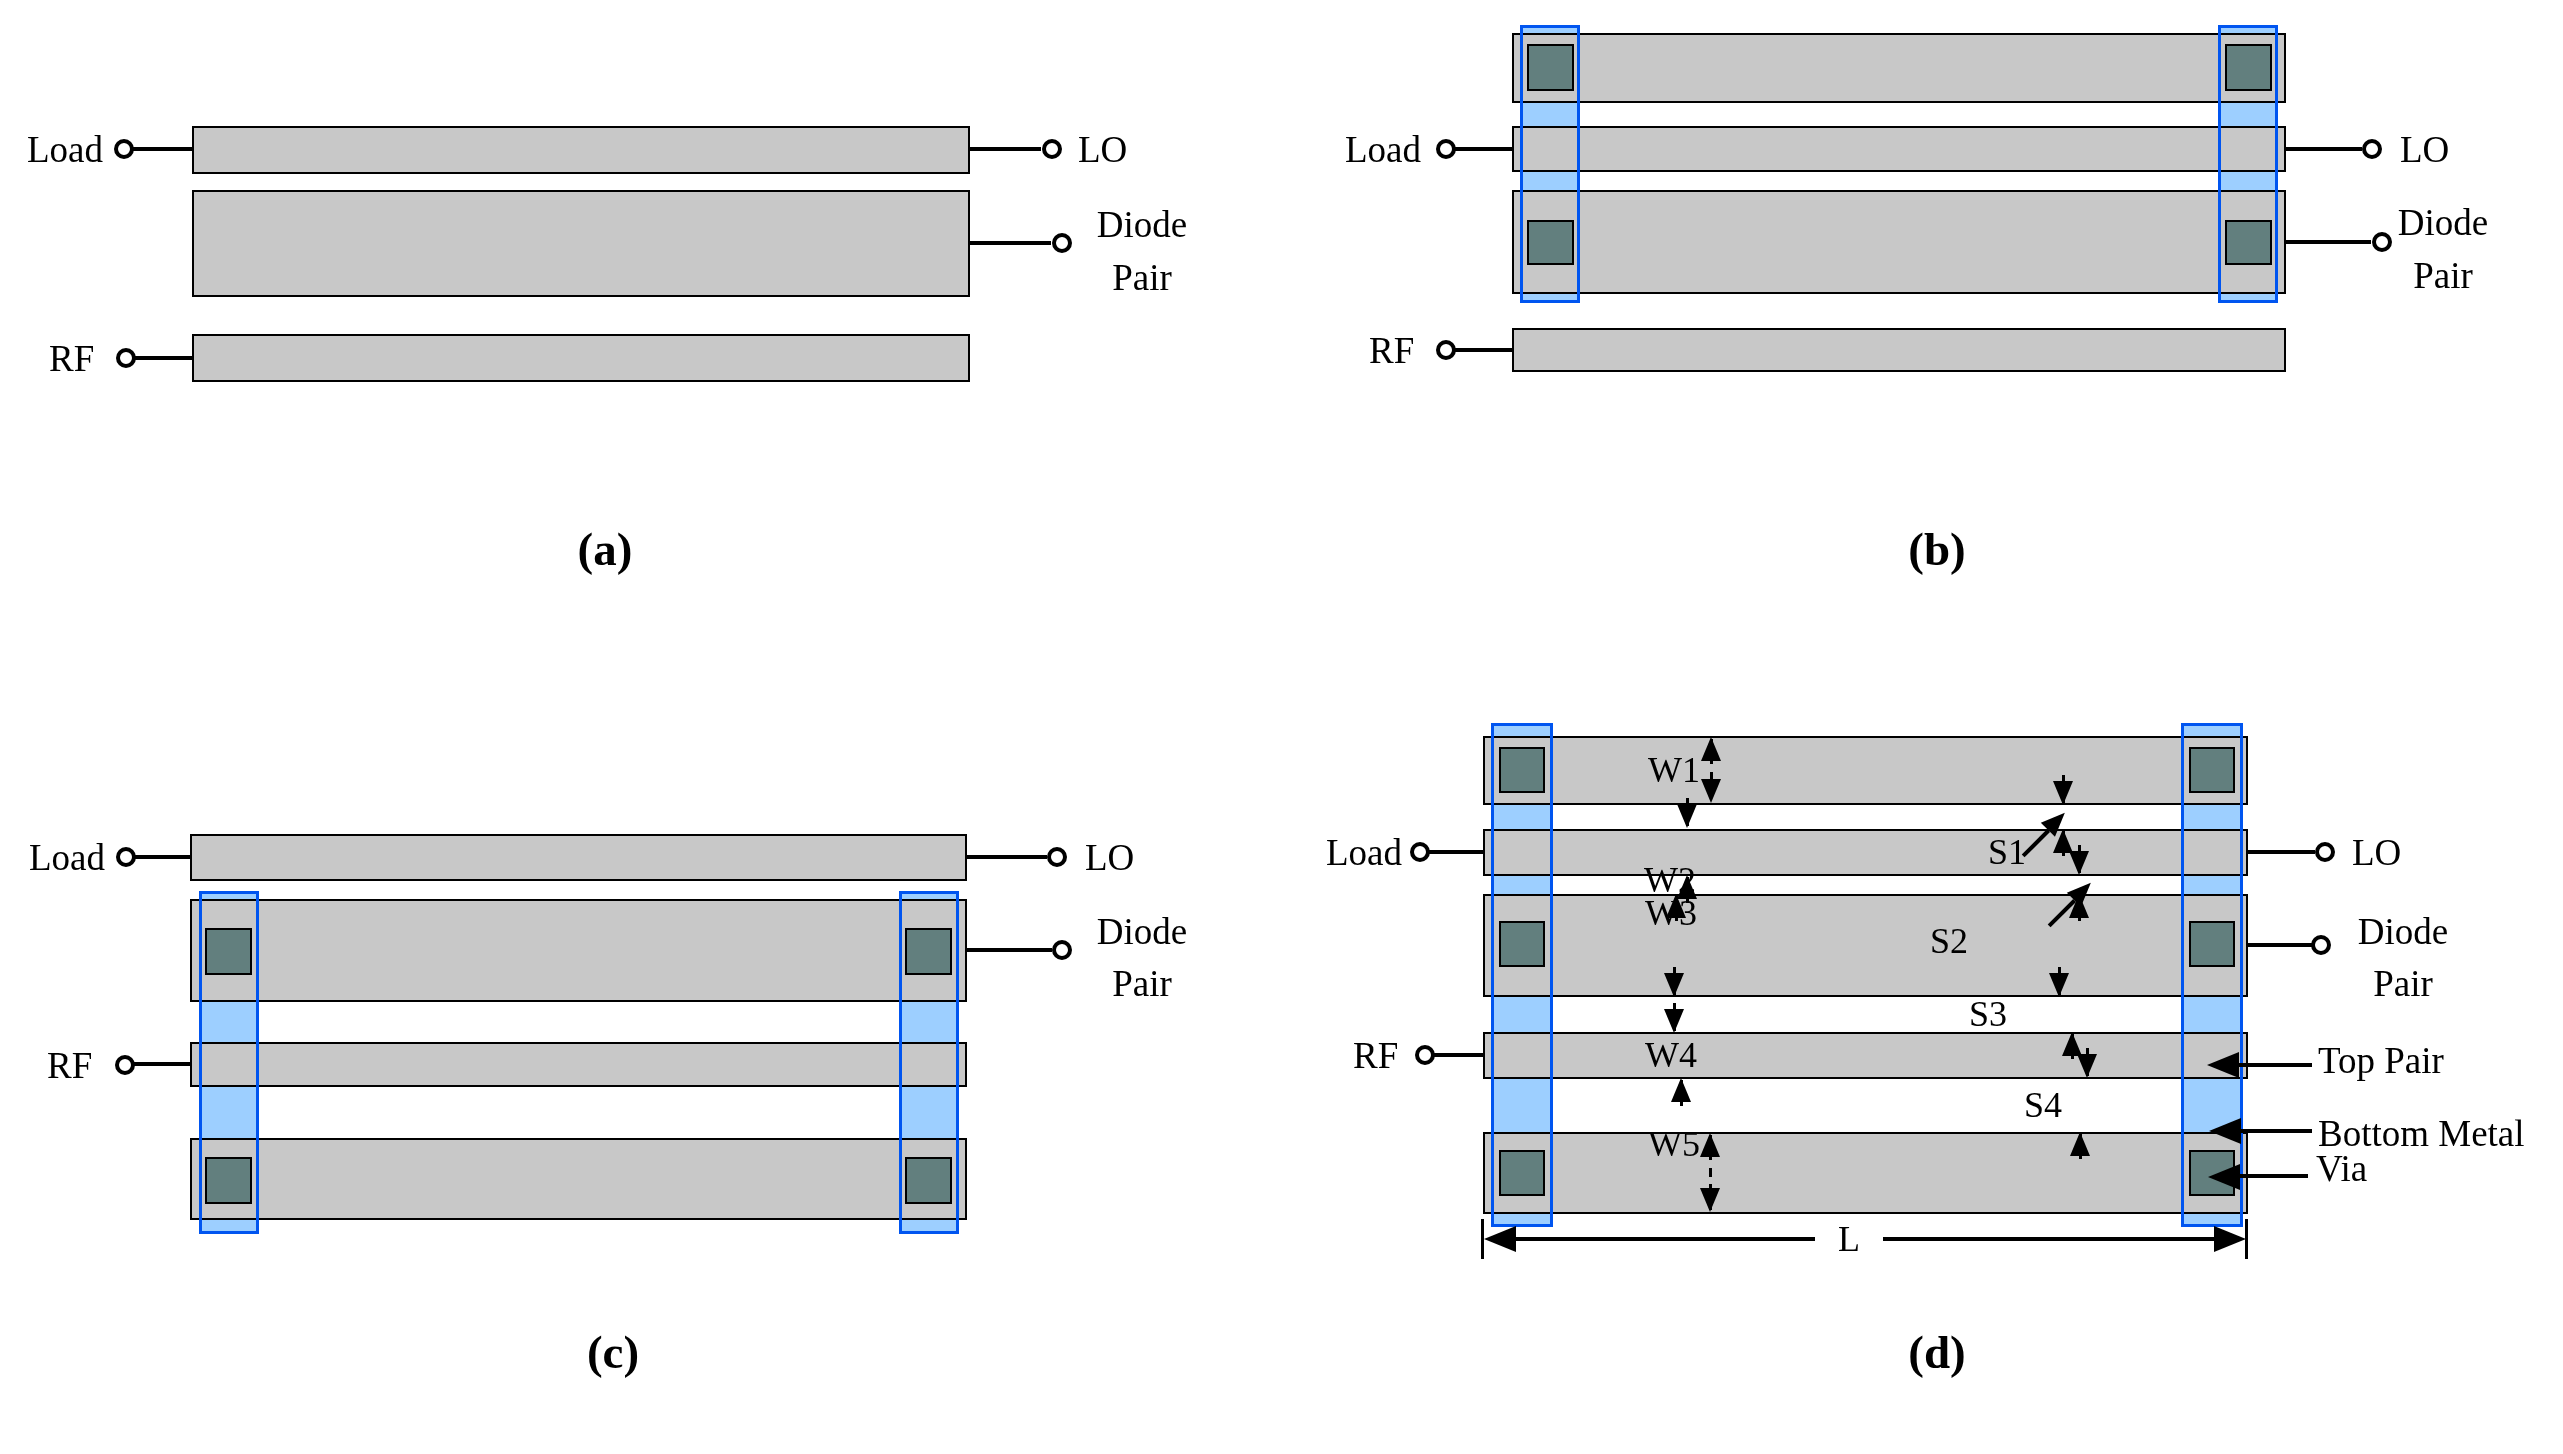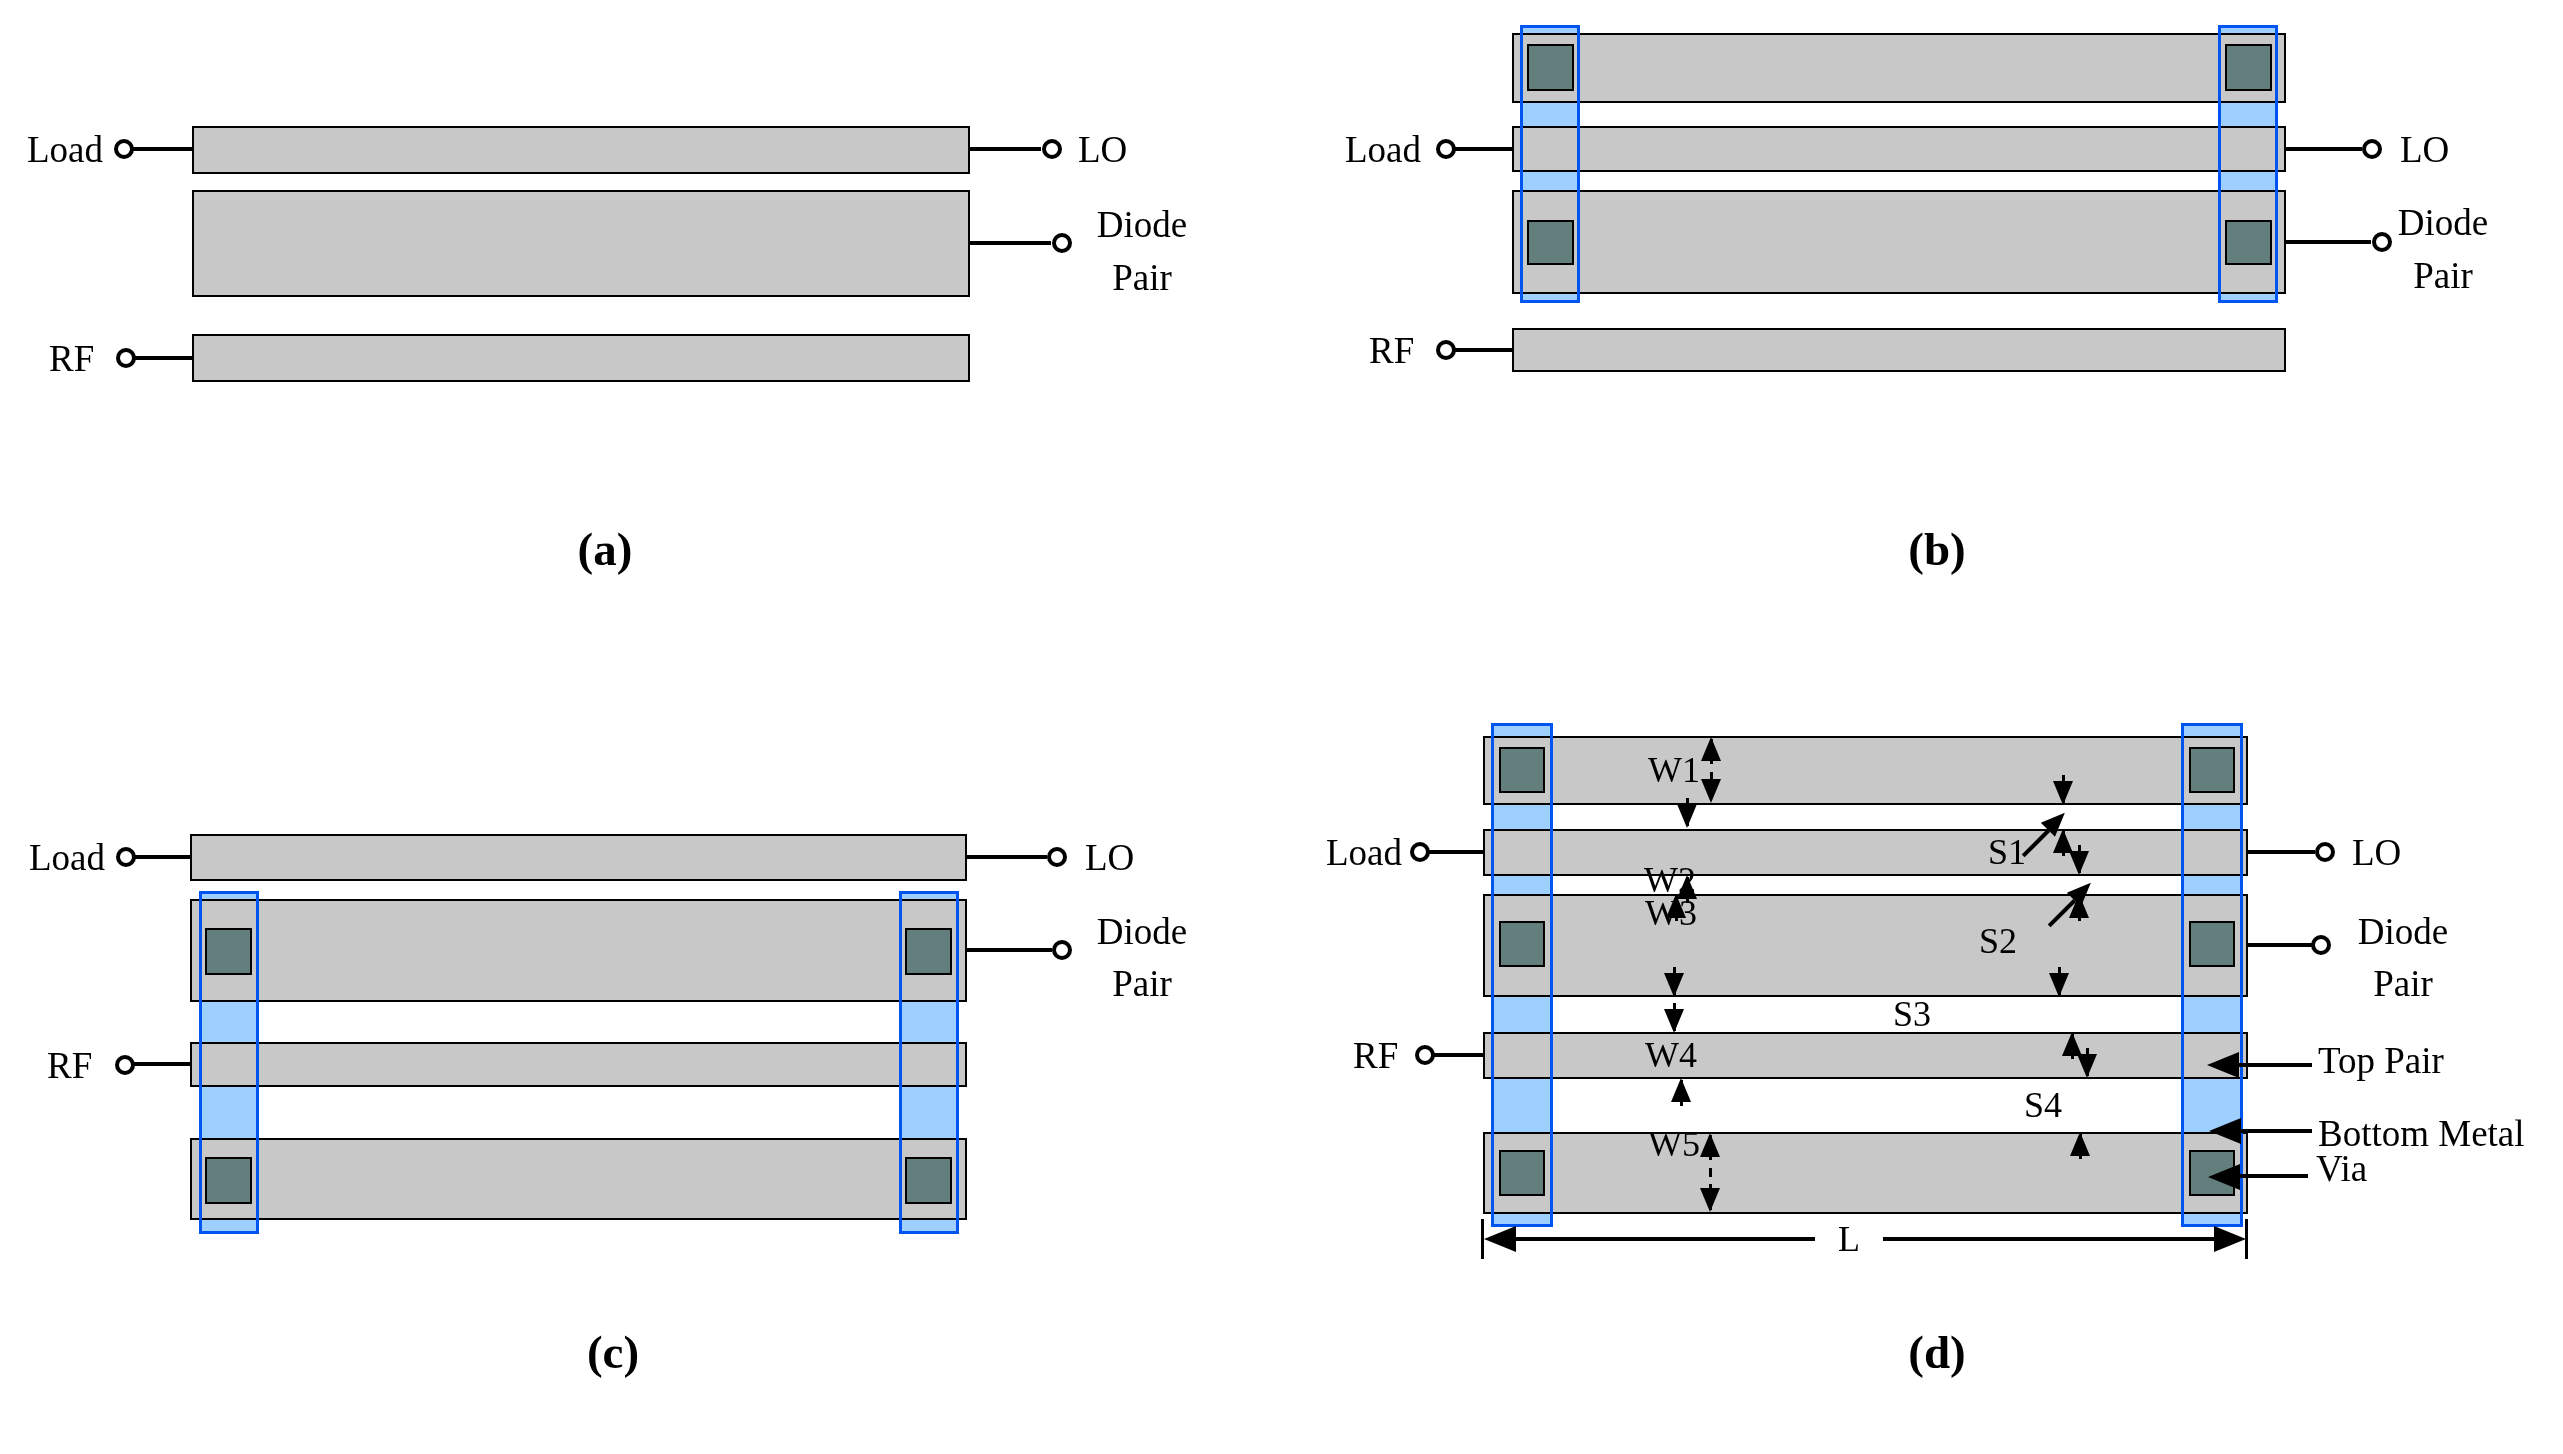--- a/index.html
+++ b/index.html
@@ -223,34 +223,34 @@
     </div>
   <div class="va" style="left:2053px;top:829px;height:29px">
       <div class="sh"></div>
       <div class="hu"></div>
     </div>
 
   <div class="va" style="left:2069px;top:843px;height:32px">
       <div class="sh"></div>
       <div class="hd"></div>
     </div>
-  <span class="lbl lblC dim" style="left:1998px;top:941px">S2</span>
+  <span class="lbl lblC dim" style="left:1949px;top:941px">S2</span>
   <div class="diag" style="left:2049px;top:924px;width:36px">
       <div class="dh"></div>
     </div>
   <div class="va" style="left:2069px;top:894px;height:29px">
       <div class="sh"></div>
       <div class="hu"></div>
     </div>
 
   <div class="va" style="left:2049px;top:965px;height:32px">
       <div class="sh"></div>
       <div class="hd"></div>
     </div>
-  <span class="lbl lblC dim" style="left:1912px;top:1014px">S3</span>
+  <span class="lbl lblC dim" style="left:1988px;top:1014px">S3</span>
   <div class="va" style="left:2062px;top:1032px;height:29px">
       <div class="sh"></div>
       <div class="hu"></div>
     </div>
 
   <div class="va" style="left:2077px;top:1046px;height:32px">
       <div class="sh"></div>
       <div class="hd"></div>
     </div>
   <span class="lbl lblC dim" style="left:2043px;top:1105px">S4</span>

